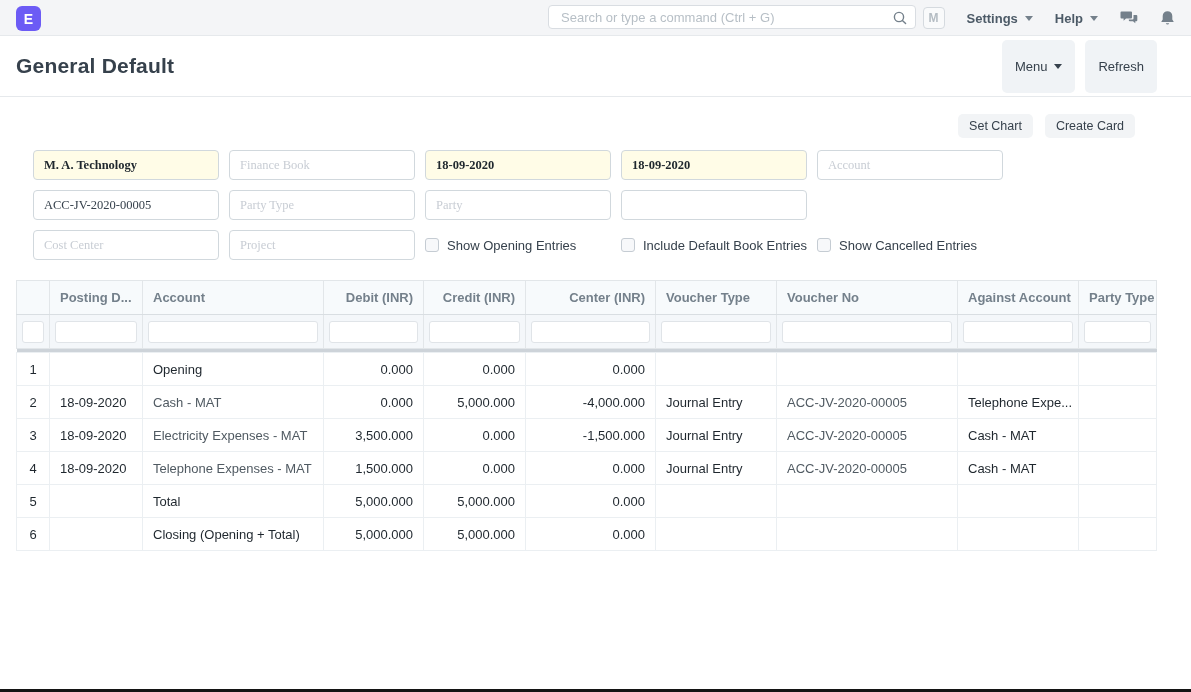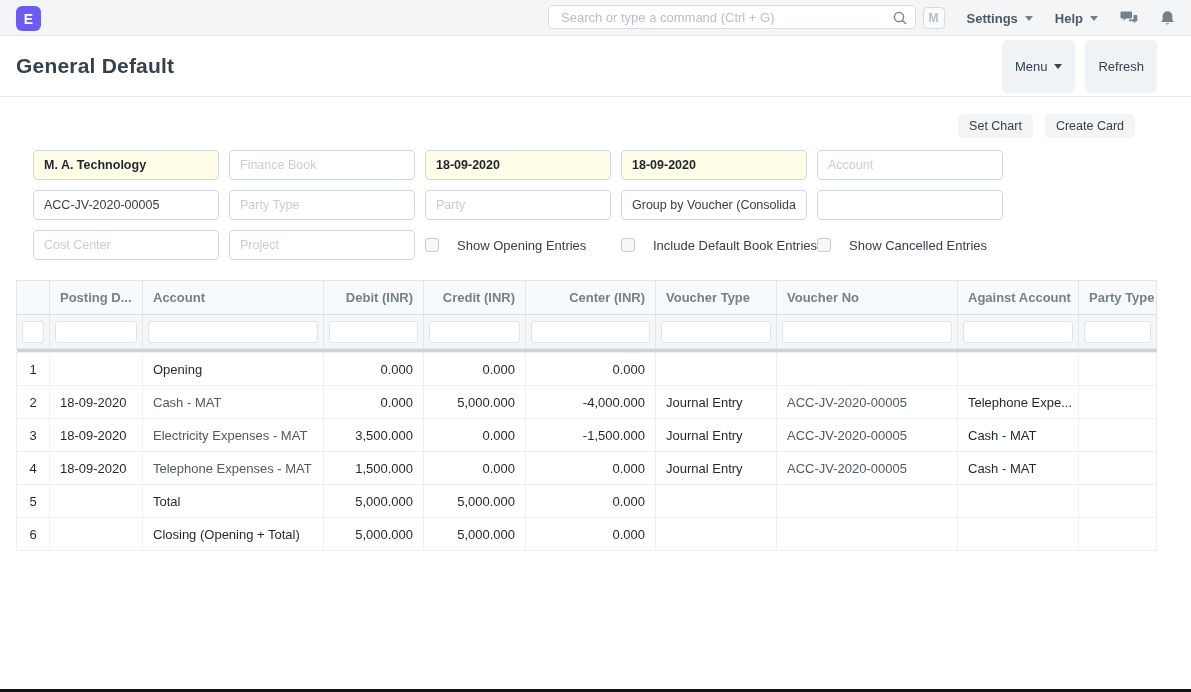--- a/index.html
+++ b/index.html
@@ -25,24 +25,24 @@
   .btn { background:#f0f3f6; color:#36414c; border:none; border-radius:5px; font-size:13px; font-family:inherit; padding:19px 13px; cursor:pointer; display:inline-flex; align-items:center; }
   .page-head .btn + .btn { margin-left:10px; }
 
   
   .report-actions { display:flex; justify-content:flex-end; gap:12px; padding:17px 56px 0 0; }
   .btn-sm { background:#f2f4f6; color:#36414c; border:none; border-radius:5px; font-size:12.5px; font-family:inherit; padding:5px 11px; cursor:pointer; }
 
   
   .filters { padding:12px 0 10px 33px; }
   .filter-row { display:flex; gap:10px; margin-bottom:10px; align-items:center; }
-  .f-input { width:186px; height:30px; border:1px solid #d1d8dd; border-radius:4px; background:#fff; font-size:12.5px; font-family:Liberation Sans, sans-serif; color:#36414c; padding:0 10px; outline:none; white-space:nowrap; overflow:hidden; }
+  .f-input { width:186px; height:30px; border:1px solid #d1d8dd; border-radius:4px; background:#fff; font-size:12.5px; font-family:Liberation Serif, serif; color:#36414c; padding:0 10px; outline:none; white-space:nowrap; overflow:hidden; }
   .f-input::placeholder { color:#c8cdd4; }
   .f-filled { background:#FFFCE7; font-weight:700; color:#1f272e; }
-  .checkbox-group { width:186px; display:flex; align-items:center; gap:18px; font-size:13px; color:#36414c; white-space:nowrap; cursor:pointer; }
+  .checkbox-group { width:186px; display:flex; align-items:center; gap:8px; font-size:13px; color:#36414c; white-space:nowrap; cursor:pointer; }
   .checkbox { width:14px; height:14px; flex:0 0 14px; border:1px solid #c5ccd3; border-radius:3px; background:#f7f8fa; }
 
   
   .dt-wrap { margin:0 16px; width:1140px; }
   table.dt { width:1140px; table-layout:fixed; border-collapse:collapse; }
   .dt col.c0{width:33px} .dt col.c1{width:93px} .dt col.c2{width:181px} .dt col.c3{width:100px}
   .dt col.c4{width:102px} .dt col.c5{width:130px} .dt col.c6{width:121px} .dt col.c7{width:181px}
   .dt col.c8{width:121px} .dt col.c9{width:78px}
   .dt th { height:34px; background:#f7fafc; border:1px solid #e2e6e9; border-bottom:1px solid #d9dee2; font-size:13px; font-weight:700; color:#74808b; text-align:left; padding:0 10px; white-space:nowrap; overflow:hidden; cursor:pointer; }
   .dt th.num { text-align:right; }
@@ -120,21 +120,20 @@
     <input class="f-input f-filled" value="M. A. Technology" style="">
     <input class="f-input" placeholder="Finance Book" style="">
     <input class="f-input f-filled" value="18-09-2020" style="">
     <input class="f-input f-filled" value="18-09-2020" style="">
     <input class="f-input" placeholder="Account" style="">
   </div>
   <div class="filter-row">
     <input class="f-input" value="ACC-JV-2020-00005" style="">
     <input class="f-input" placeholder="Party Type" style="">
     <input class="f-input" placeholder="Party" style="">
-    <input class="f-input" value="Group by Voucher (Consolida" style="">
     <input class="f-input" style="">
   </div>
   <div class="filter-row">
     <input class="f-input" placeholder="Cost Center" style="">
     <input class="f-input" placeholder="Project" style="">
     <label class="checkbox-group">
       <span class="checkbox"></span>
       <span>Show Opening Entries</span>
     </label>
     <label class="checkbox-group">

